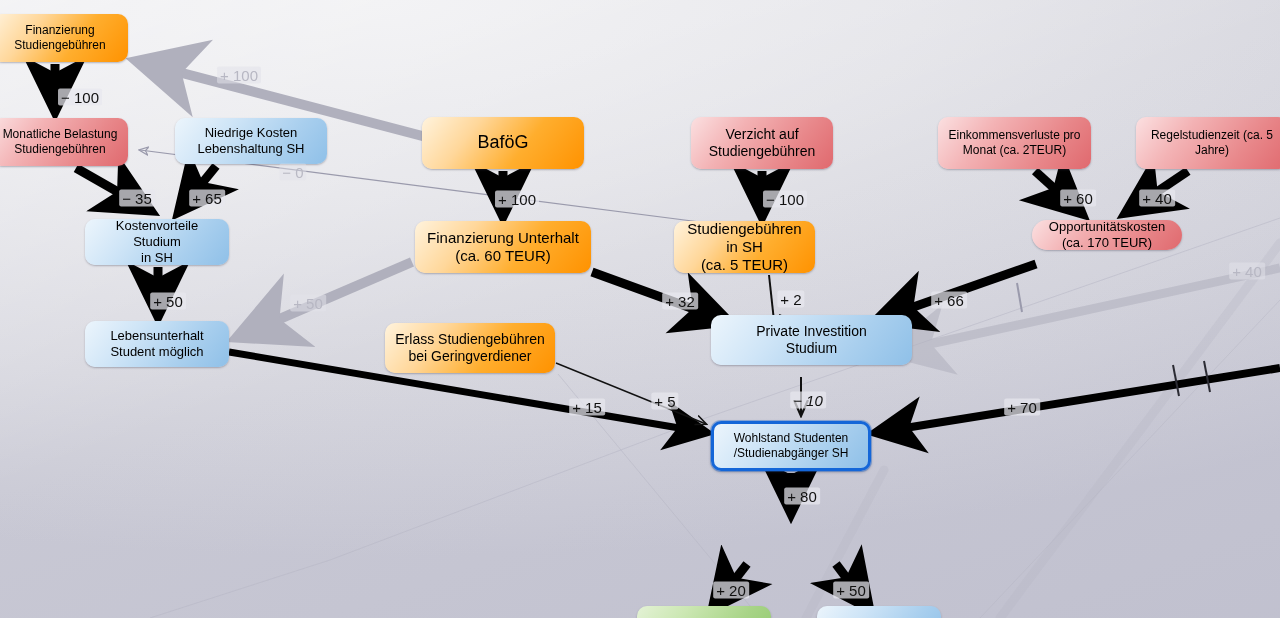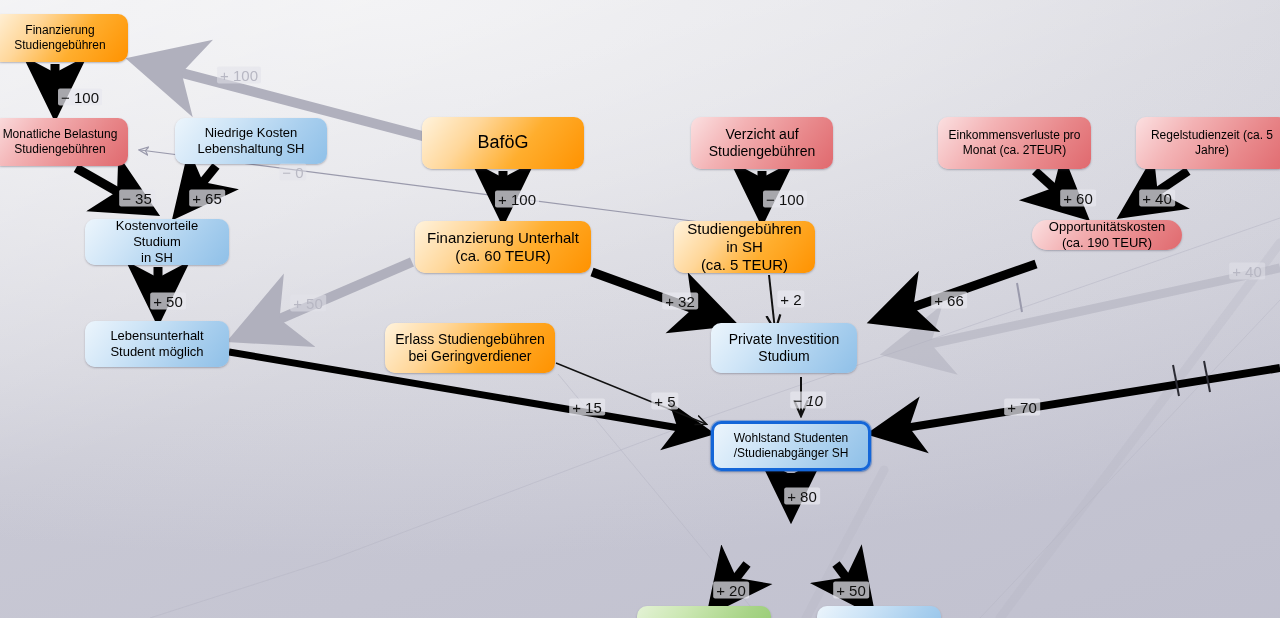--- a/index.html
+++ b/index.html
@@ -151,32 +151,32 @@
 
   <div class="node n-orange" style="left:415px;top:221px;width:176px;height:52px;font-size:15px;">
     <span><span>Finanzierung Unterhalt</span><br><span>(ca. 60 TEUR)</span></span>
   </div>
 
   <div class="node n-orange" style="left:674px;top:221px;width:141px;height:52px;font-size:15px;">
     <span><span>Studiengebühren in SH</span><br><span>(ca. 5 TEUR)</span></span>
   </div>
 
   <div class="node n-red" style="left:1032px;top:220px;width:150px;height:30px;font-size:13px;border-radius:23px;">
-    <span><span>Opportunitätskosten</span><br><span>(ca. 190 TEUR)</span></span>
+    <span><span>Opportunitätskosten</span><br><span>(ca. 170 TEUR)</span></span>
   </div>
 
   <div class="node n-blue" style="left:85px;top:321px;width:144px;height:46px;font-size:13px;">
     <span><span>Lebensunterhalt</span><br><span>Student möglich</span></span>
   </div>
 
   <div class="node n-orange" style="left:385px;top:323px;width:170px;height:50px;font-size:14px;">
     <span><span>Erlass Studiengebühren</span><br><span>bei Geringverdiener</span></span>
   </div>
 
-  <div class="node n-blue" style="left:711px;top:323px;width:146px;height:50px;font-size:14px;">
+  <div class="node n-blue" style="left:711px;top:315px;width:201px;height:50px;font-size:14px;">
     <span><span>Private Investition</span><br><span>Studium</span></span>
   </div>
 
   <div class="node n-blue sel" style="left:711px;top:421px;width:160px;height:50px;font-size:12px;">
     <span><span>Wohlstand Studenten</span><br><span>/Studienabgänger SH</span></span>
   </div>
 
 
   <div class="node n-green" style="left:637px;top:606px;width:134px;height:40px;font-size:13px;"></div>
   <div class="node n-blue" style="left:817px;top:606px;width:124px;height:40px;font-size:13px;"></div>

